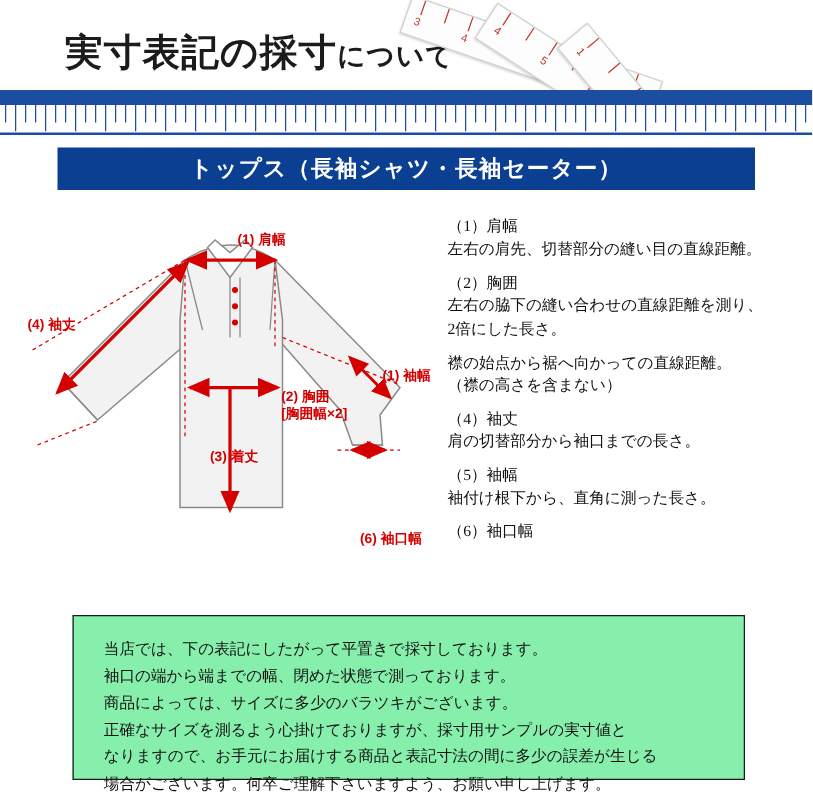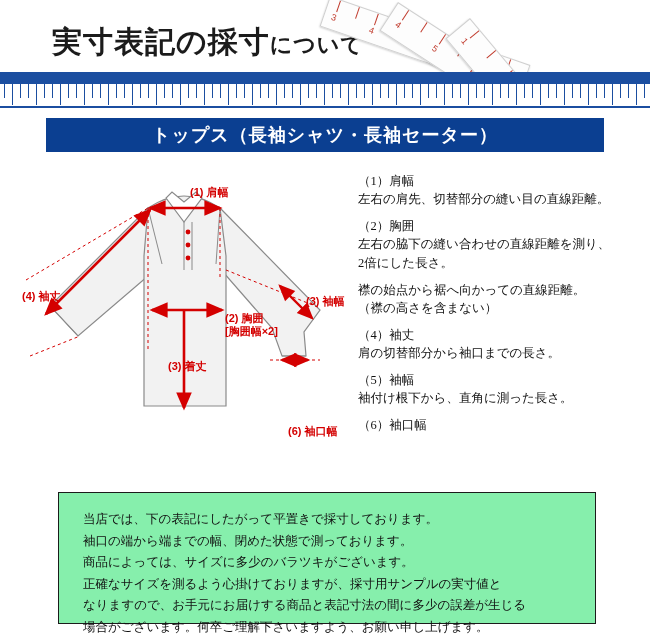--- a/index.html
+++ b/index.html
@@ -372,27 +372,27 @@
       <line x1="132" y1="150" x2="202" y2="150" stroke="#d40000" stroke-width="2.6" marker-start="url(#arrowL)" marker-end="url(#arrowR)"></line>
 
       <line x1="164" y1="150" x2="164" y2="248" stroke="#d40000" stroke-width="2.6" marker-end="url(#arrowR)"></line>
 
       <line x1="260" y1="126" x2="292" y2="158" stroke="#d40000" stroke-width="2.4" marker-start="url(#arrowL)" marker-end="url(#arrowR)"></line>
 
       <line x1="262" y1="200" x2="288" y2="200" stroke="#d40000" stroke-width="2.4" marker-start="url(#arrowL)" marker-end="url(#arrowR)"></line>
     </svg>
 
     <div class="dim-label" style="left:170px; top:26px;">(1) 肩幅</div>
-    <div class="dim-label" style="left:2px; top:94px;margin-top:36px;">(4) 袖丈</div>
+    <div class="dim-label" style="left:2px; top:94px;">(4) 袖丈</div>
     <div class="dim-label" style="left:205px; top:152px; text-align:left;">
       <span>(2) 胸囲</span><br>
       <span class="sub">[胸囲幅×2]</span>
     </div>
     <div class="dim-label" style="left:148px; top:200px;">(3) 着丈</div>
-    <div class="dim-label" style="left:286px; top:135px;">(3) 袖幅</div>
+    <div class="dim-label" style="left:286px; top:135px;">(1) 袖幅</div>
     <div class="dim-label" style="left:268px; top:265px;">(6) 袖口幅</div>
   </div>
 
   <div class="desc">
     <div class="desc-item">
       <span class="t">（1）肩幅</span>
       <span class="t">左右の肩先、切替部分の縫い目の直線距離。</span>
     </div>
     <div class="desc-item">
       <span class="t">（2）胸囲</span>

